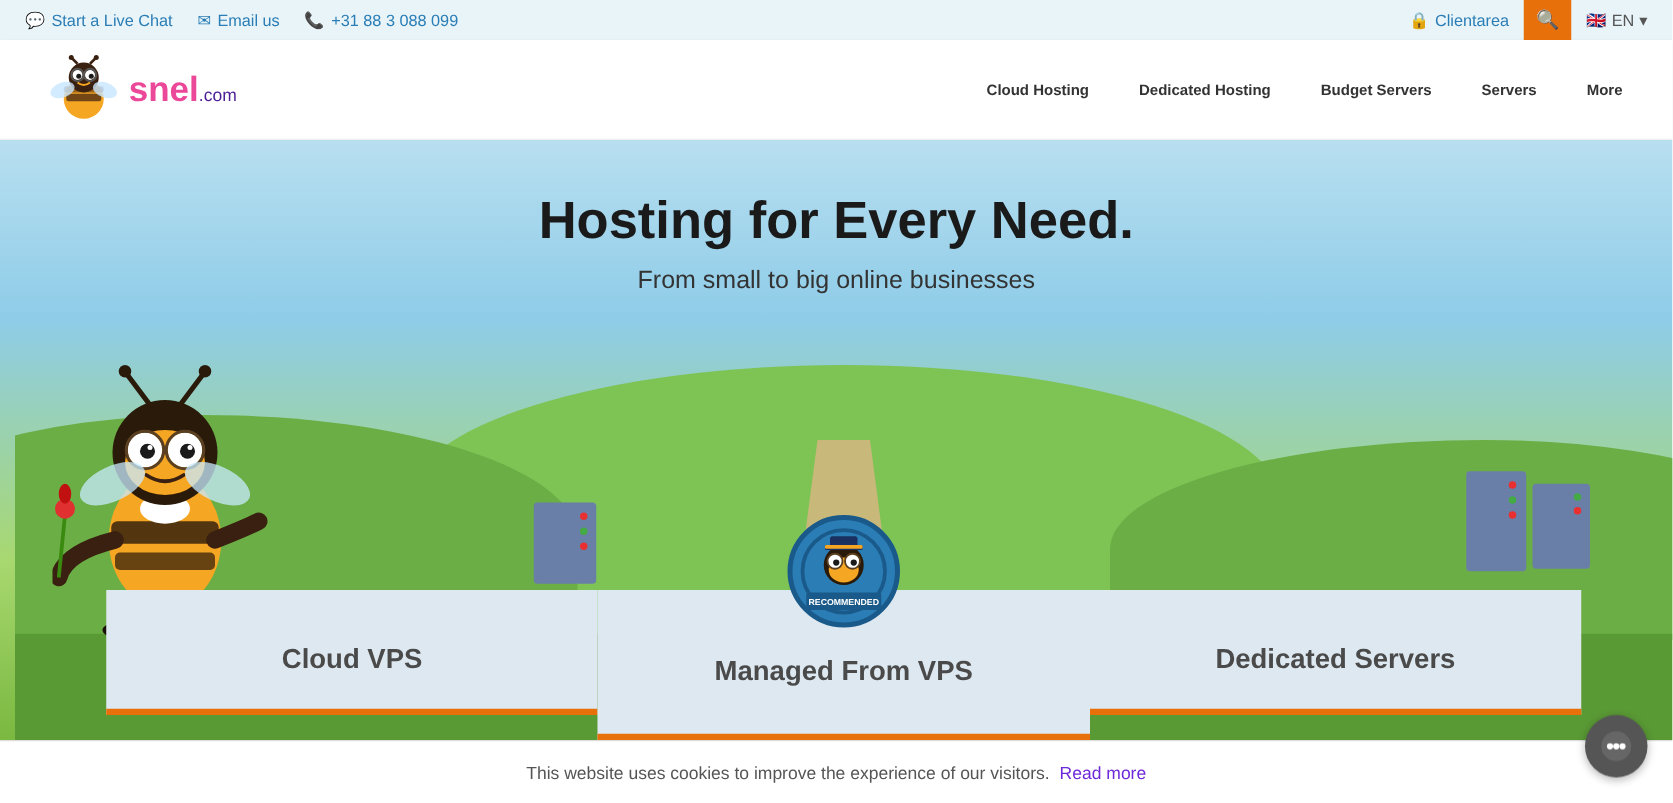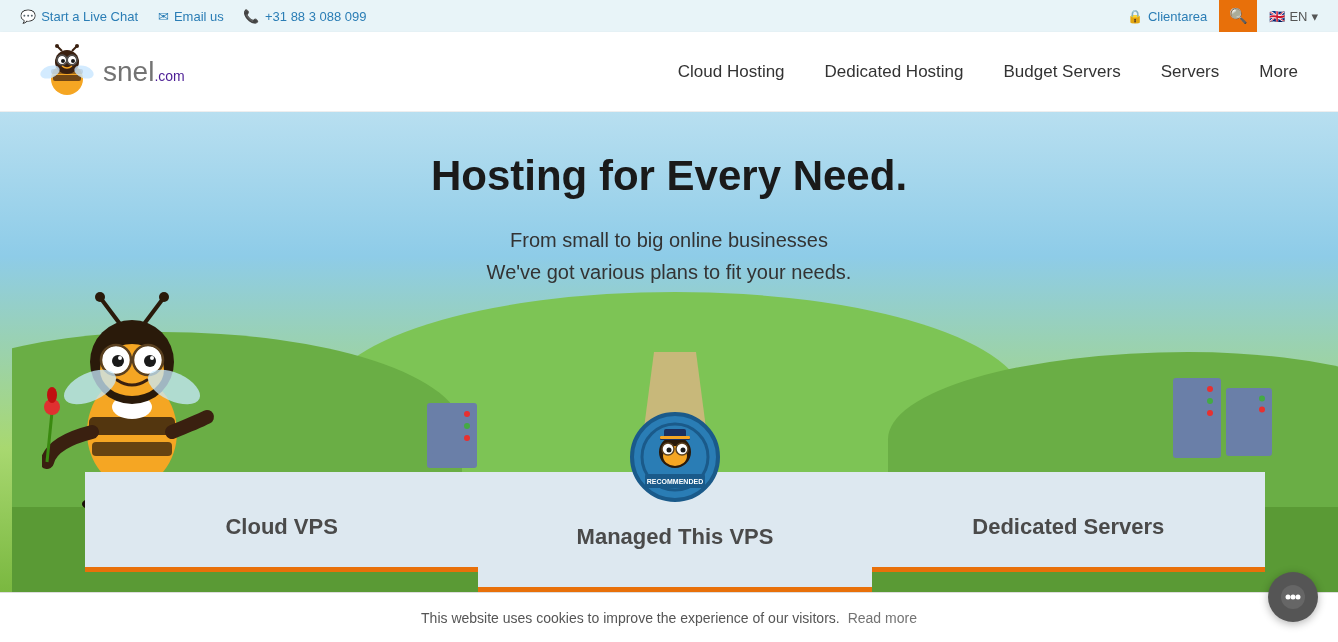--- a/index.html
+++ b/index.html
@@ -40,39 +40,39 @@
       background: white;
       display: flex;
       align-items: center;
       padding: 0 40px;
       height: 80px;
       border-bottom: 1px solid #eee;
       box-shadow: 0 1px 3px rgba(0,0,0,0.07);
     }
     .logo { display: flex; align-items: center; margin-right: auto; }
     .nav-links { display: flex; align-items: center; gap: 40px; }
-    .nav-links a { color: #333; text-decoration: none; font-size: 17px; font-weight: 400; }
+    .nav-links a { color: #333; text-decoration: none; font-size: 12px; font-weight: 700; }
 
     
     .hero {
       background: linear-gradient(180deg, #b8dff0 0%, #8ecce8 30%, #a8d870 70%, #7ab840 100%);
       min-height: 480px;
       position: relative;
       overflow: hidden;
       display: flex;
       flex-direction: column;
       align-items: center;
       padding-top: 40px;
     }
     .hero-title {
       font-size: 42px;
       font-weight: 900;
       color: #1a1a1a;
       text-align: center;
-      margin-bottom: 24px;
+      margin-bottom: 8px;
     }
     .hero-subtitle {
       font-size: 20px;
       color: #333;
       text-align: center;
       line-height: 1.6;
     }
     .card {
       background: #dde8f0;
       flex: 1;
@@ -118,21 +118,21 @@
       display: flex;
       align-items: center;
       justify-content: center;
       gap: 8px;
       font-size: 14px;
       color: #555;
       border-top: 1px solid #ddd;
       height: 50px;
       position: relative;
     }
-    .cookie-bar a { color: #737373; text-decoration: none; }
+    .cookie-bar a { color: #6d28d9; text-decoration: none; }
     .cookie-btn {
       background: #2a7db5;
       color: white;
       border: none;
       padding: 8px 18px;
       font-size: 13px;
       font-weight: 600;
       cursor: pointer;
       border-radius: 2px;
     }
@@ -210,37 +210,36 @@
       <circle cx="17" cy="2" r="2" fill="#3a2010"></circle>
       <line x1="32" y1="7" x2="37" y2="2" stroke="#3a2010" stroke-width="2"></line>
       <circle cx="37" cy="2" r="2" fill="#3a2010"></circle>
 
       <ellipse cx="10" cy="28" rx="10" ry="6" fill="rgba(200,230,255,0.8)" transform="rotate(-20 10 28)"></ellipse>
       <ellipse cx="44" cy="28" rx="10" ry="6" fill="rgba(200,230,255,0.8)" transform="rotate(20 44 28)"></ellipse>
 
       <path d="M 22 22 Q 27 26 32 22" stroke="#f5a623" stroke-width="1.5" fill="none"></path>
     </svg>
     <div style="margin-left:8px;">
-      <span style="font-size:28px; font-weight:400; color:#737373;">snel</span><span style="font-size:14px; color:#4c1d95;">.com</span>
+      <span style="font-size:28px; font-weight:700; color:#ec4899;">snel</span><span style="font-size:14px; color:#4c1d95;">.com</span>
     </div>
   </div>
   <div class="nav-links">
     <a href="#">Cloud Hosting</a>
     <a href="#">Dedicated Hosting</a>
     <a href="#">Budget Servers</a>
     <a href="#">Servers</a>
     <a href="#">More</a>
   </div>
 </nav>
 
 <div class="hero">
   <h1 class="hero-title">Hosting for Every Need.</h1>
   <p class="hero-subtitle">
     <span>From small to big online businesses</span><br>
-    <span>We've got various plans to fit your needs.</span>
   </p>
 
   <div style="position:absolute; bottom:0; left:12px; right:0; height:320px; overflow:hidden;">
 
     <div style="position:absolute; bottom:80px; left:50%; transform:translateX(-50%); width:700px; height:220px; background:#7dc455; border-radius:50% 50% 0 0; z-index:1;"></div>
 
     <div style="position:absolute; bottom:80px; left:-100px; width:550px; height:180px; background:#6aae45; border-radius:50% 60% 0 0; z-index:1;"></div>
 
     <div style="position:absolute; bottom:80px; right:-100px; width:550px; height:160px; background:#6aae45; border-radius:60% 50% 0 0; z-index:1;"></div>
 
@@ -397,21 +396,21 @@
 
             <rect x="20" y="14" width="30" height="4" rx="1" fill="#1a3060"></rect>
             <rect x="24" y="7" width="22" height="9" rx="2" fill="#1a3060"></rect>
 
             <rect x="20" y="14" width="30" height="3" rx="1" fill="#f5a623"></rect>
 
             <rect x="5" y="52" width="60" height="14" rx="2" fill="#1a5a8a"></rect>
             <text x="35" y="62" text-anchor="middle" fill="white" font-size="7" font-weight="bold" font-family="Arial">RECOMMENDED</text>
           </svg>
         </div>
-        <span>Managed This VPS</span>
+        <span>Managed From VPS</span>
         <div class="card-border-bottom"></div>
       </div>
 
       <div class="card" style="flex:1;">
         <span>Dedicated Servers</span>
         <div class="card-border-bottom"></div>
       </div>
     </div>
   </div>
 </div>

